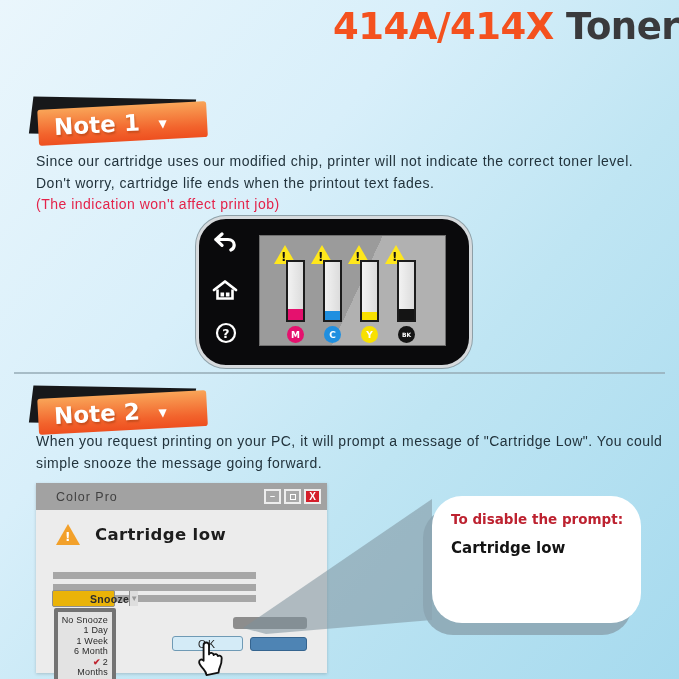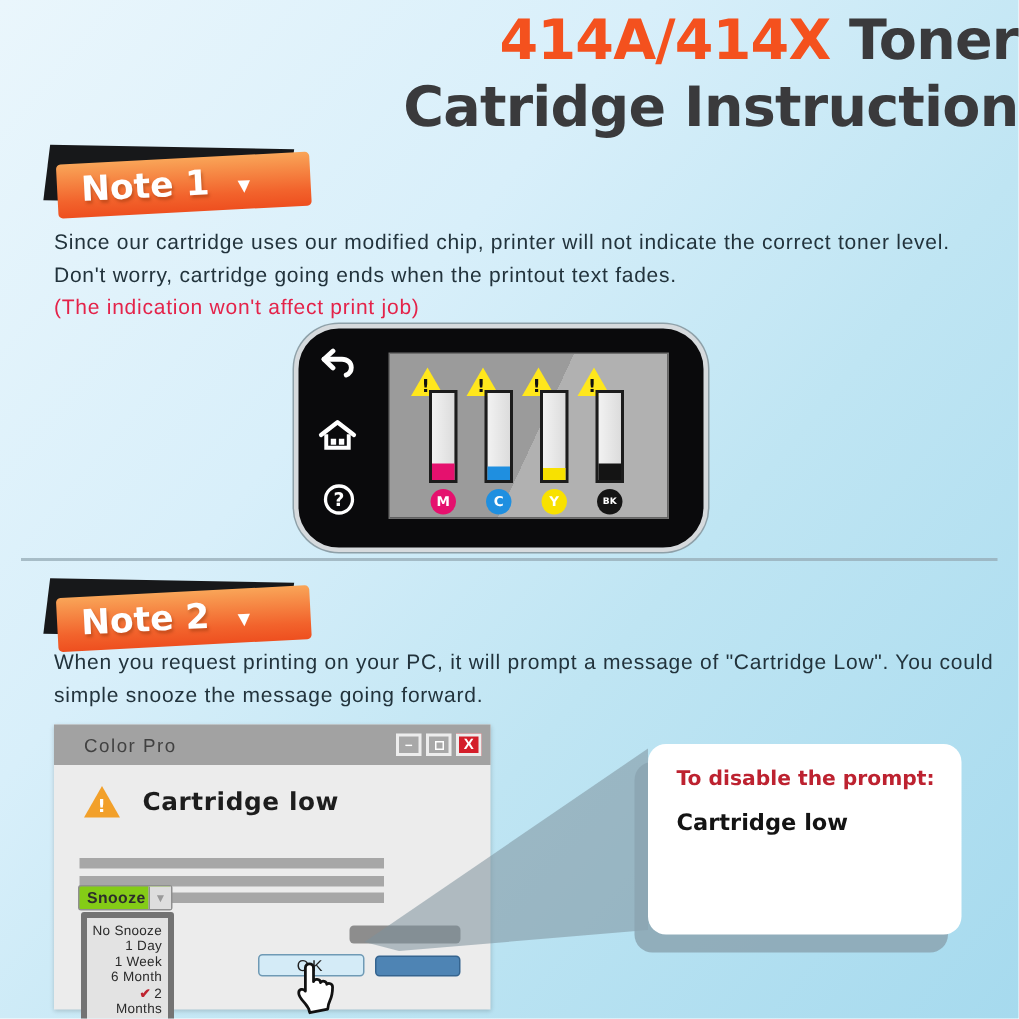--- a/index.html
+++ b/index.html
@@ -56,64 +56,63 @@
   .wbtn { width:17px; height:15px; border:2px solid #ededed; background:#a8a8a8; color:#fff;
     display:flex; align-items:center; justify-content:center; font-size:9px; font-weight:bold; line-height:1; }
   .wbtn .sq { width:6px; height:6px; border:1.5px solid #fff; }
   .wbtn.close { background:#d41e2a; font-size:10px; }
   .dlg-body { position:relative; height:163px; }
   .dlg-warnrow { position:absolute; left:20px; top:14px; display:flex; align-items:center; gap:15px; }
   .orange-tri { position:relative; width:0; height:0; border-left:12px solid transparent; border-right:12px solid transparent; border-bottom:21px solid #f2a02a; }
   .orange-tri span { position:absolute; left:-3px; top:6px; color:#fff; font-weight:bold; font-size:12px; font-family:"DejaVu Sans", sans-serif; }
   .dlg-alert-title { font-size:16.5px; font-weight:bold; color:#1d1d1d; letter-spacing:.4px; font-family:"DejaVu Sans", sans-serif; }
   .ph-bar { position:absolute; left:17px; width:203px; height:7px; background:#a7a7a7; }
-  .snooze { position:absolute; left:16px; top:80px; width:63px; height:17px; background:#84cc16;
-    border:1.5px solid #8f8f8f; border-radius:2px; display:flex; align-items:center; }
+  .snooze { position:absolute; left:16px; top:80px; width:63px; height:17px; background:#eab308;
+    border:1.5px solid #8f8f8f; border-radius:2px; display:flex; align-items:center;padding-left:32px; }
   .snooze .s-lbl { flex:1; font-size:10.5px; font-weight:bold; color:#2c2c2c; padding-left:5px; letter-spacing:.3px; }
   .snooze .s-arr { width:15px; align-self:stretch; border-left:1.5px solid #8f8f8f; background:#dedede;
     display:flex; align-items:center; justify-content:center; color:#9a9a9a; font-size:8px; }
   .snooze-list { position:absolute; left:18px; top:98px; width:62px; background:#e3e3e3;
     border:4px solid #737373; border-radius:2px; padding:3px 4px 3px 2px; }
   .snooze-list .opt { font-size:9px; color:#2a2a2a; line-height:10.4px; text-align:right; letter-spacing:.2px; }
   .snooze-list .check { color:#bf2430; font-weight:bold; margin-right:2px; }
   .dark-bar { position:absolute; left:197px; top:107px; width:74px; height:12px; background:#8d8d8d; border-radius:3px; }
   .ok-btn { position:absolute; left:136px; top:126px; width:71px; height:15px; background:#d4ebf7;
     border:1.5px solid #6f9ab5; border-radius:3px; font-size:10.5px; letter-spacing:2px; color:#222;
     display:flex; align-items:center; justify-content:center; }
   .blue-btn { position:absolute; left:214px; top:127px; width:57px; height:14px; background:#4e84b4; border:1px solid #35648f; border-radius:3px; }
   
   .beam { position:absolute; left:0; top:0; pointer-events:none; }
   .callout { position:absolute; left:432px; top:496px; width:209px; height:127px; background:#fff;
-    border-radius:12px; box-shadow:-9px 12px 0 rgba(139,164,178,.85); padding:15px 8px 12px 19px; }
+    border-radius:30px; box-shadow:-9px 12px 0 rgba(139,164,178,.85); padding:15px 8px 12px 19px; }
   .callout .head { font-size:13.5px; font-weight:bold; color:#bd2230; font-family:"DejaVu Sans", sans-serif; }
   .callout .sub { margin-top:12px; font-size:15px; font-weight:bold; color:#141414; font-family:"DejaVu Sans", sans-serif; }
   .callout .steps { margin-top:9px; }
   .callout .steps p { font-size:13px; color:#303030; line-height:17px; letter-spacing:.4px; }
   .hand { position:absolute; left:193px; top:640px; }
 </style>
 </head>
 <body>
 
 <div class="page">
 
   <div class="title">
     <div><span class="accent">414A/414X</span><span> Toner</span></div>
-    <div>Catridge Instruction</div>
   </div>
 
   <div class="ribbon" style="left:34px; top:99px;">
     <div class="back"></div>
     <div class="front">
       <span class="lbl">Note 1</span>
       <span class="arr">▼</span>
     </div>
   </div>
 
   <div class="para" style="left:36px; top:151px; width:618px;">
-    <p>Since our cartridge uses our modified chip, printer will not indicate the correct toner level. Don't worry, cartridge going ends when the printout text fades.</p>
+    <p>Since our cartridge uses our modified chip, printer will not indicate the correct toner level. Don't worry, cartridge life ends when the printout text fades.</p>
     <p class="red">(The indication won't affect print job)</p>
   </div>
 
   <div class="printer">
     <svg class="p-icon" style="left:14px; top:13px;" width="25" height="22" viewBox="0 0 25 22">
       <path d="M9 2 L3 7.5 l6 5.8" fill="none" stroke="#fff" stroke-width="3.2" stroke-linecap="round" stroke-linejoin="round"></path>
       <path d="M3 7.5 h12 c3.7 0 6.2 2.4 6.2 5.5 0 2.5-1.5 4.2-3.4 5" fill="none" stroke="#fff" stroke-width="3.2" stroke-linecap="round"></path>
     </svg>
     <svg class="p-icon" style="left:13px; top:60px;" width="26" height="22" viewBox="0 0 26 22">
       <path d="M2 11 L13 2.5 24 11" fill="none" stroke="#fff" stroke-width="2.8" stroke-linecap="round" stroke-linejoin="round"></path>

